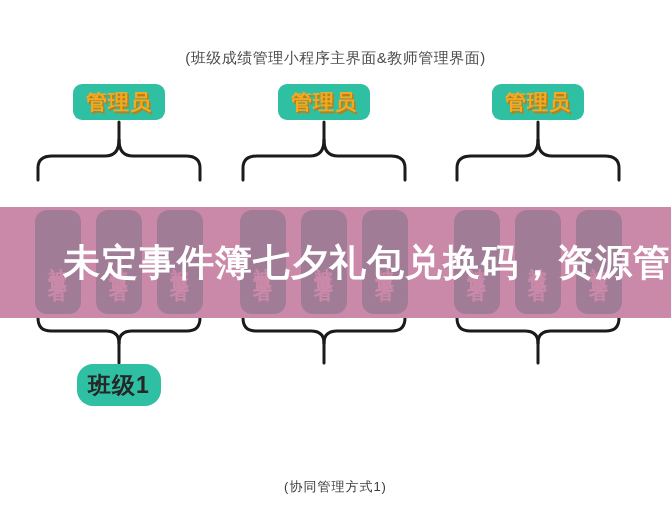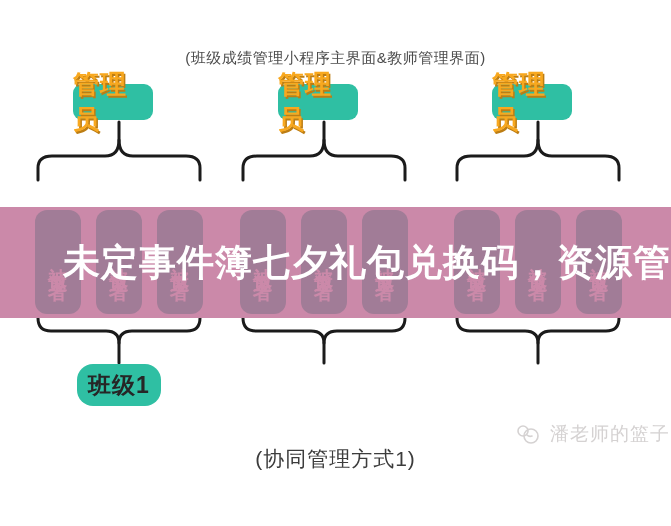--- a/index.html
+++ b/index.html
@@ -26,24 +26,24 @@
     text-align:center;font-size:15px;color:var(--title_text);
     letter-spacing:0.5px;
     margin-top:40px;
   }
   
   .group{position:absolute;top:84px;width:170px;height:322px;}
   .group.g1{left:34px;}
   .group.g2{left:239px;}
   .group.g3{left:453px;}
   .admin-box{
-    position:absolute;left:39px;top:0;width:80px;height:36px;
+    position:absolute;left:39px;top:0;width:92px;height:36px;
     background:var(--box_teal);border-radius:9px;
     display:flex;align-items:center;justify-content:center;
-    font-size:26px;font-weight:bold;color:var(--admin_text);
+    font-size:21px;font-weight:bold;color:var(--admin_text);
     text-shadow:1.5px 1.5px 0 var(--admin_text_shadow);
     letter-spacing:1px;z-index:2;
   }
   .connector{position:absolute;left:0;z-index:1;}
   .connector.top{top:36px;}
   .connector.bottom{top:234px;}
   .connector path{
     fill:none;stroke:var(--line);stroke-width:3;
     stroke-linecap:round;stroke-linejoin:round;
   }
@@ -82,22 +82,22 @@
   
   .watermark{
     position:absolute;left:514px;top:421px;height:26px;
     display:flex;align-items:center;gap:6px;color:var(--watermark);
     z-index:6;
   }
   .watermark svg{display:block;}
   .watermark .wm-text{font-size:19px;letter-spacing:1px;}
   
   .caption{
-    position:absolute;top:445px;left:0;width:100%;
-    text-align:center;font-size:21px;color:var(--caption_text);
+    position:absolute;top:478px;left:0;width:100%;
+    text-align:center;font-size:13px;color:var(--caption_text);
     letter-spacing:1px;
   }
 </style>
 </head>
 <body>
 
 <div class="stage">
 
   <div class="page-title">(班级成绩管理小程序主界面&amp;教师管理界面)</div>
 
@@ -162,26 +162,16 @@
     <svg class="connector bottom" width="170" height="47" viewBox="0 0 170 47">
       <path d="M4 0 Q4 13 17 13 H72 Q85 13 85 25 V45"></path>
       <path d="M166 0 Q166 13 153 13 H98 Q85 13 85 25"></path>
     </svg>
   </div>
 
   <div class="banner">
     <div class="line">未定事件簿七夕礼包兑换码，资源管</div>
   </div>
 
-  <div class="watermark">
-    <svg width="30" height="24" viewBox="0 0 30 24">
-      <g fill="none" stroke="#d5d2d2" stroke-width="1.6" stroke-linecap="round">
-        <circle cx="9" cy="9" r="5"></circle>
-        <circle cx="17" cy="14" r="7"></circle>
-        <path d="M13 13 q2 2 5 1"></path>
-      </g>
-    </svg>
-    <span class="wm-text">潘老师的篮子</span>
-  </div>
 
   <div class="caption">(协同管理方式1)</div>
 
 </div>
 
 </body></html>

